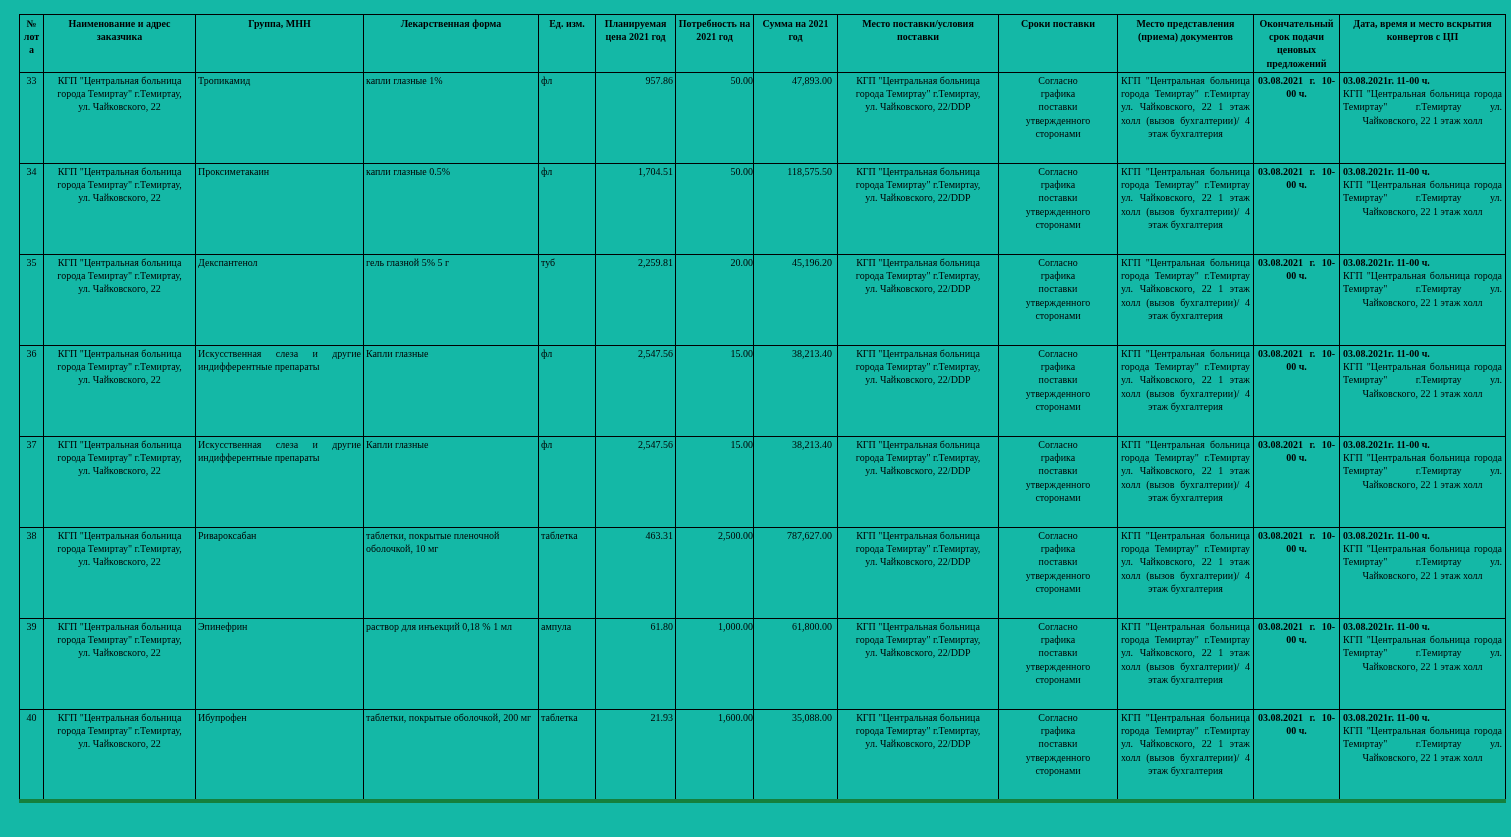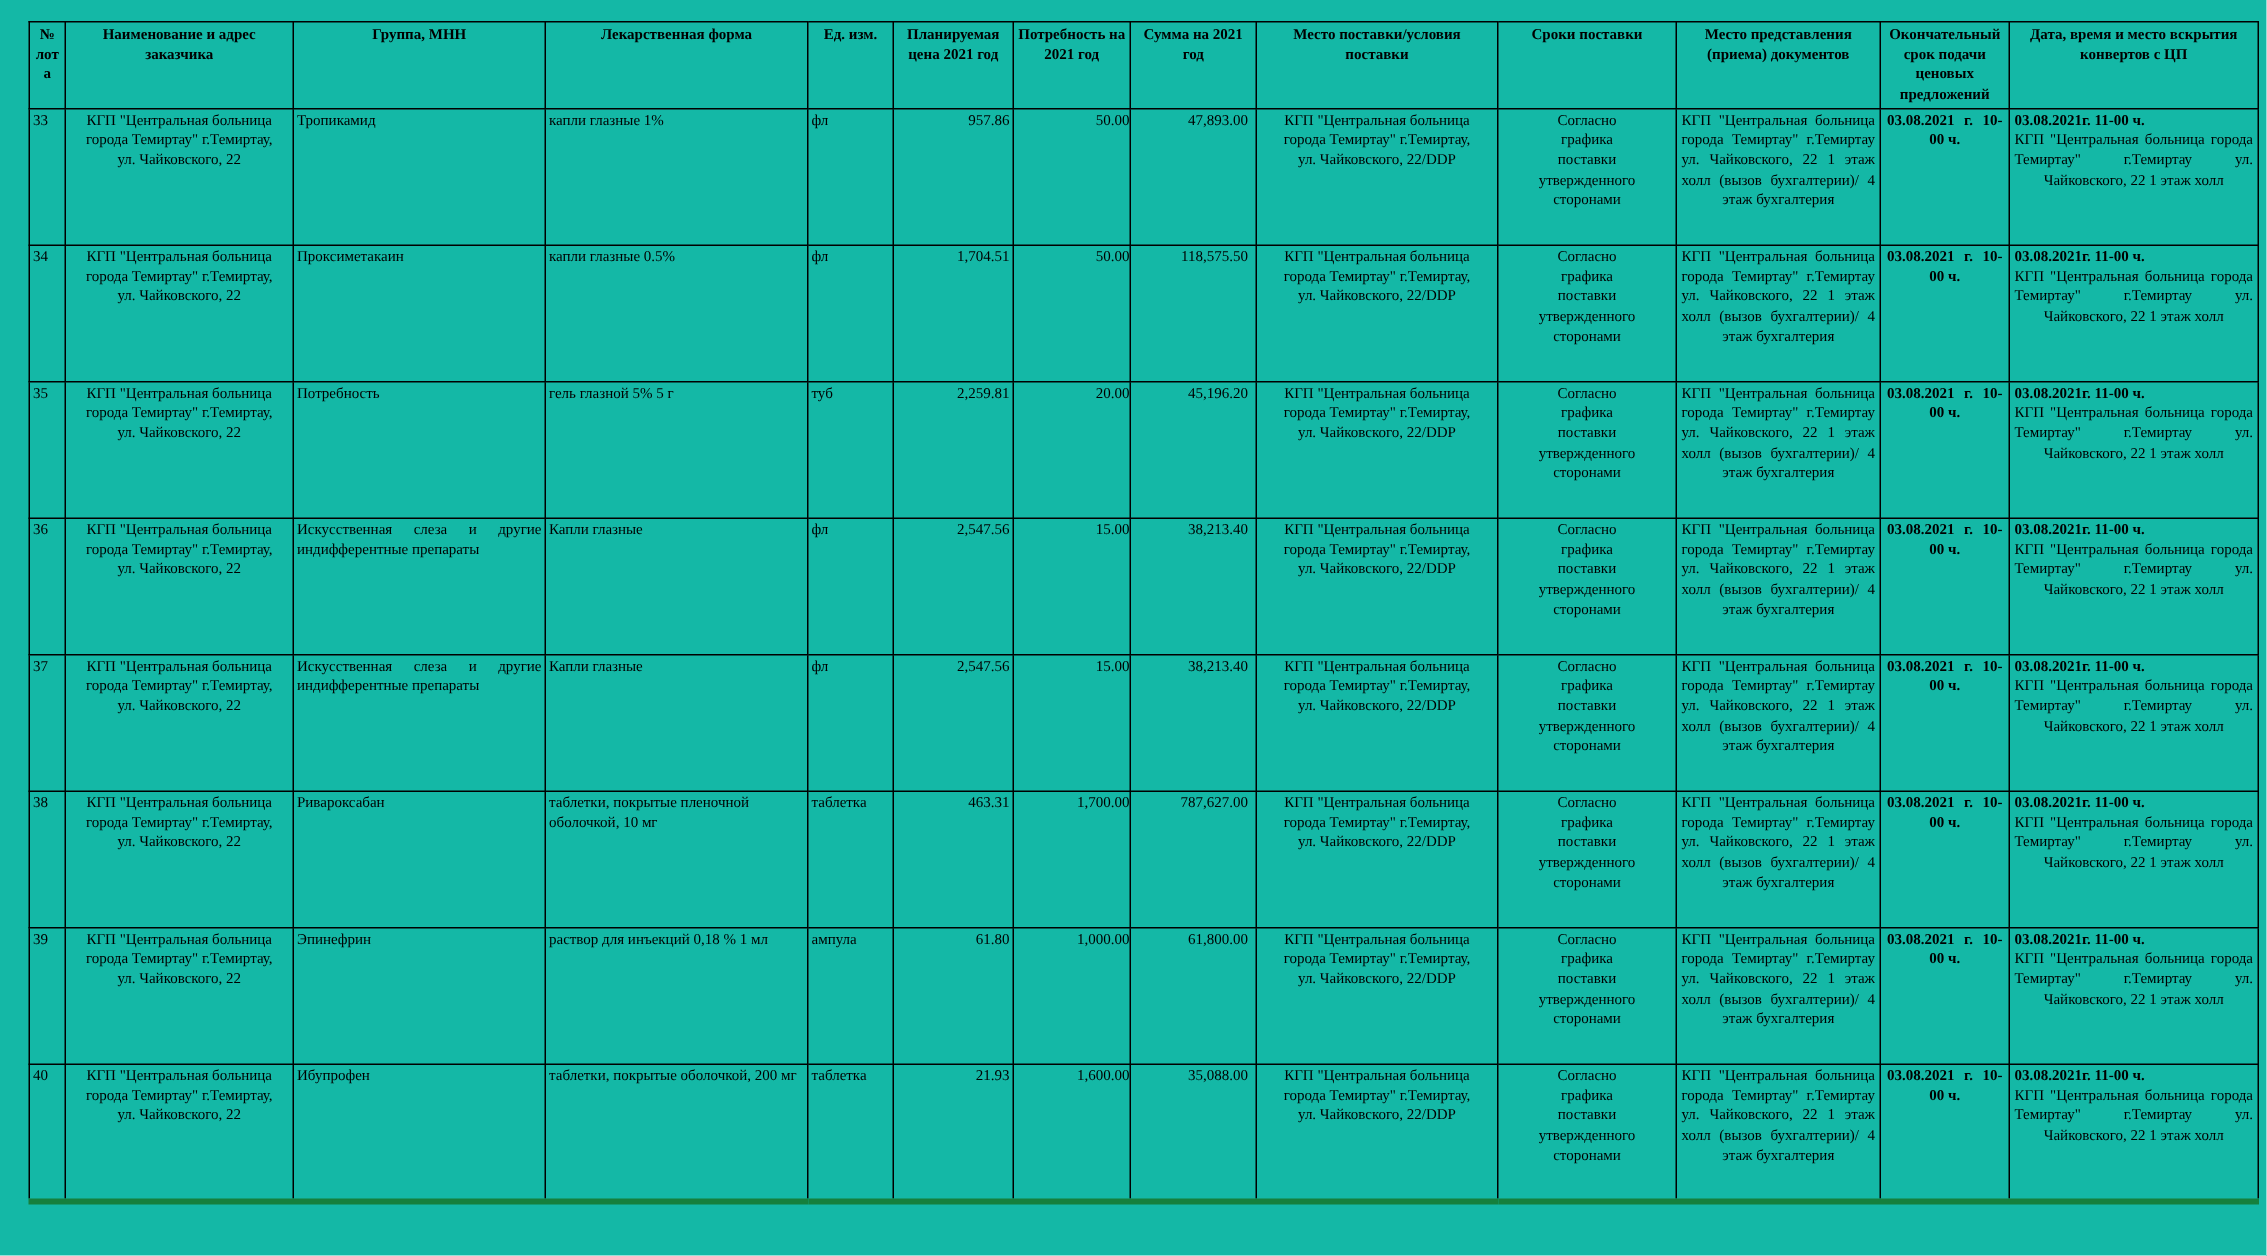--- a/index.html
+++ b/index.html
@@ -28,21 +28,21 @@
   }
   thead th {
     font-weight: bold;
     text-align: center;
     height: 58px;
     padding-top: 2px;
   }
   tbody tr { height: 91px; }
   tbody tr:last-child td { border-bottom: 4px solid #15803d; }
 
-  .c-lot   { }
+  .c-lot   { text-align: center; }
   .c-cust  { text-align: center; padding: 1px 10px; }
   .c-group { text-align: justify; }
   .c-form  { text-align: left; }
   .c-unit  { text-align: left; }
   .c-price { text-align: right; padding-right: 2px; }
   .c-qty   { text-align: right; padding-right: 0; }
   .c-sum   { text-align: right; padding-right: 5px; font-size: 10px; }
   .c-dplace{ text-align: center; padding: 1px 15px; }
   .c-terms { text-align: center; padding: 1px 24px; }
   .c-docs  { text-align: justify; text-align-last: center; padding: 1px 3px; }
@@ -123,21 +123,21 @@
     <td class="c-dead">03.08.2021 г. 10-00 ч.</td>
     <td class="c-open">
       <div class="open-dt">03.08.2021г. 11-00 ч.</div>
       <div class="open-place">КГП "Центральная больница города Темиртау" г.Темиртау ул. Чайковского, 22 1 этаж холл</div>
     </td>
   </tr>
 
   <tr>
     <td class="c-lot">35</td>
     <td class="c-cust">КГП "Центральная больница города Темиртау" г.Темиртау, ул. Чайковского, 22</td>
-    <td class="c-group">Потребность</td>
+    <td class="c-group">Декспантенол</td>
     <td class="c-form">гель глазной 5% 5 г</td>
     <td class="c-unit">туб</td>
     <td class="c-price">2,259.81</td>
     <td class="c-qty">20.00</td>
     <td class="c-sum">45,196.20</td>
     <td class="c-dplace">КГП "Центральная больница города Темиртау" г.Темиртау, ул. Чайковского, 22/DDP</td>
     <td class="c-terms">Согласно графика поставки утвержденного сторонами</td>
     <td class="c-docs">КГП "Центральная больница города Темиртау" г.Темиртау ул. Чайковского, 22 1 этаж холл (вызов бухгалтерии)/ 4 этаж бухгалтерия</td>
     <td class="c-dead">03.08.2021 г. 10-00 ч.</td>
     <td class="c-open">
@@ -184,21 +184,21 @@
     </td>
   </tr>
 
   <tr>
     <td class="c-lot">38</td>
     <td class="c-cust">КГП "Центральная больница города Темиртау" г.Темиртау, ул. Чайковского, 22</td>
     <td class="c-group">Ривароксабан</td>
     <td class="c-form">таблетки, покрытые пленочной оболочкой, 10 мг</td>
     <td class="c-unit">таблетка</td>
     <td class="c-price">463.31</td>
-    <td class="c-qty">1,700.00</td>
+    <td class="c-qty">2,500.00</td>
     <td class="c-sum">787,627.00</td>
     <td class="c-dplace">КГП "Центральная больница города Темиртау" г.Темиртау, ул. Чайковского, 22/DDP</td>
     <td class="c-terms">Согласно графика поставки утвержденного сторонами</td>
     <td class="c-docs">КГП "Центральная больница города Темиртау" г.Темиртау ул. Чайковского, 22 1 этаж холл (вызов бухгалтерии)/ 4 этаж бухгалтерия</td>
     <td class="c-dead">03.08.2021 г. 10-00 ч.</td>
     <td class="c-open">
       <div class="open-dt">03.08.2021г. 11-00 ч.</div>
       <div class="open-place">КГП "Центральная больница города Темиртау" г.Темиртау ул. Чайковского, 22 1 этаж холл</div>
     </td>
   </tr>

